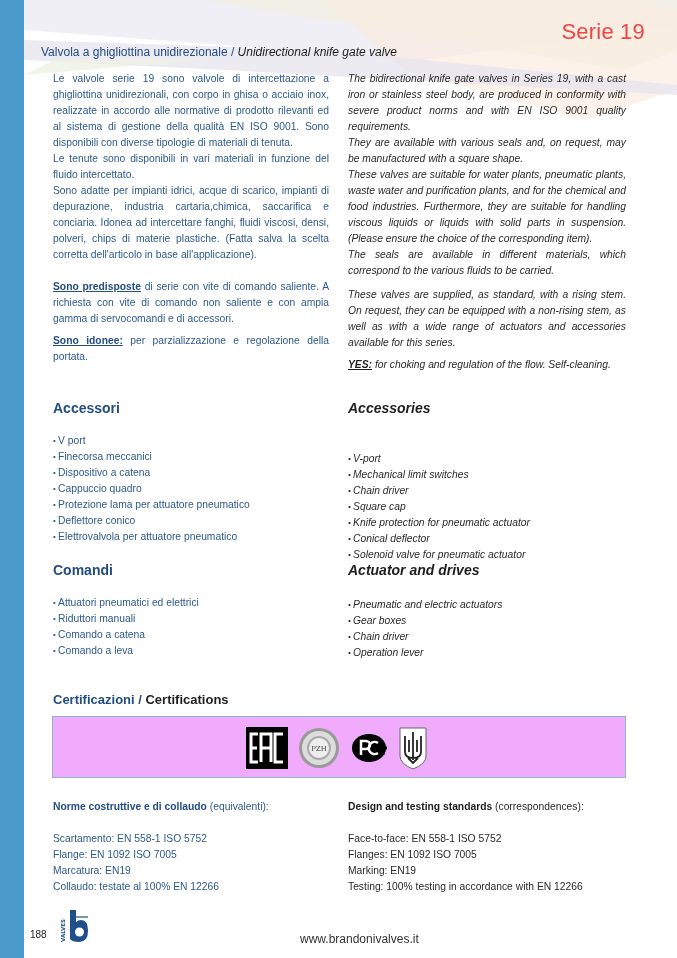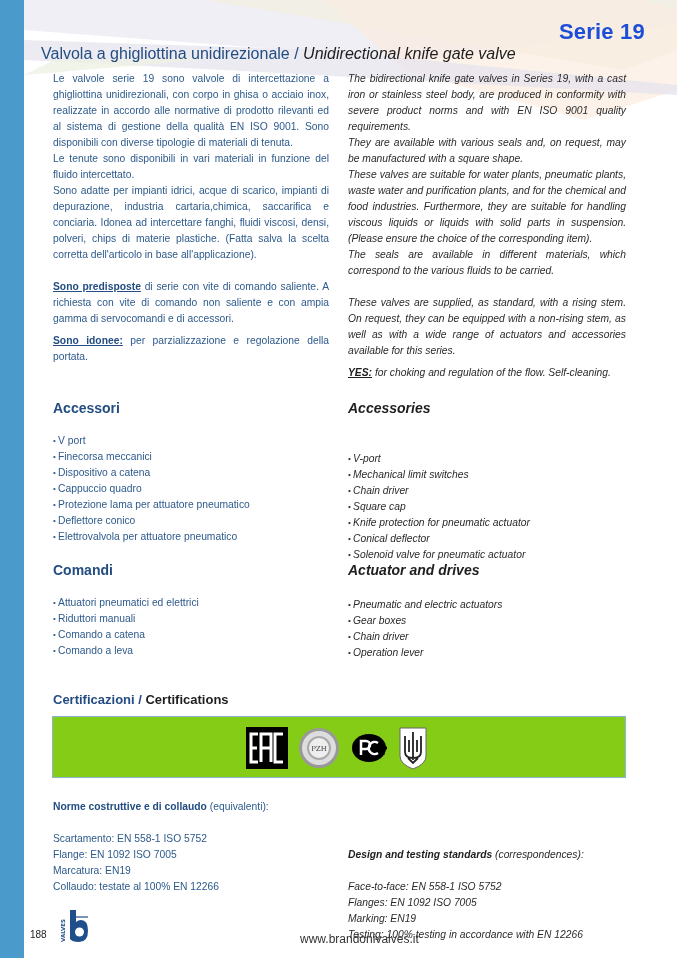--- a/index.html
+++ b/index.html
@@ -9,51 +9,51 @@
     font-family: "Liberation Sans", "DejaVu Sans", sans-serif;
     color: #2d5a8c;
   }
   .sidebar-bar {
     position: absolute; left: 0; top: 0; width: 24px; height: 958px;
     background: #4a9bcc;
   }
   .bg-deco { position: absolute; left: 24px; top: 0; width: 653px; height: 120px; pointer-events: none; }
   .serie-title {
     position: absolute; right: 32px; top: 19px;
-    font-size: 22px; font-weight: bold; color: #1d4ed8; letter-spacing: 0.2px;
+    font-size: 22px; font-weight: normal; color: #ef4444; letter-spacing: 0.2px;
   }
   .page-title {
-    position: absolute; left: 41px; top: 45px; font-size: 16px; color: #234d82;
+    position: absolute; left: 41px; top: 45px; font-size: 12px; color: #234d82;
   }
   .page-title .en { font-style: italic; color: #1e1e1e; }
   .col { position: absolute; font-size: 10.3px; line-height: 16px; }
   .col-it { left: 53px; width: 276px; color: #2d5a8c; }
   .col-en { left: 348px; width: 278px; color: #2a2a2a; font-style: italic; }
   .justify { text-align: justify; }
   .para { margin: 0; }
   .u-bold { font-weight: bold; text-decoration: underline; color: #234d82; }
   .col-en .u-bold { color: #1e1e1e; }
   .section-heading { position: absolute; font-size: 14px; font-weight: bold; }
   .h-it { color: #234d82; }
   .h-en { color: #1e1e1e; font-style: italic; }
   .bullets { position: absolute; margin: 0; padding: 0; list-style: none; font-size: 10.3px; line-height: 16px; }
   .bullets li::before { content: "\2022\00a0"; font-size: 8px; vertical-align: 1px; }
   .bl-it { color: #2d5a8c; }
   .bl-en { color: #2a2a2a; font-style: italic; }
   .cert-heading { position: absolute; left: 53px; top: 692px; font-size: 13px; font-weight: bold; color: #234d82; }
   .cert-heading .en { color: #1e1e1e; }
   .cert-box {
     position: absolute; left: 52px; top: 716px; width: 572px; height: 60px;
-    border: 1px solid #8ab6d3; background: #84cc16;
+    border: 1px solid #8ab6d3; background: #f0abfc;
   }
   .cert-logos { position: absolute; left: 193px; top: 9px; display: flex; gap: 10px; align-items: center; }
   .cert-logo { display: block; }
   .norms { position: absolute; font-size: 10.3px; line-height: 16px; }
   .norms-it { left: 53px; top: 799px; color: #2d5a8c; }
-  .norms-en { left: 348px; top: 847px; color: #2a2a2a; font-style: italic; }
+  .norms-en { left: 348px; top: 799px; color: #2a2a2a; }
   .norms b { color: #234d82; }
   .norms-en b { color: #1e1e1e; }
   .norms .gap { height: 16px; }
   .page-number { position: absolute; left: 30px; top: 929px; font-size: 10px; color: #222; }
   .brand-logo { position: absolute; left: 60px; top: 908px; }
   .website { position: absolute; left: 300px; top: 932px; font-size: 12px; color: #333; }
 </style>
 </head>
 <body>
 
@@ -80,21 +80,21 @@
   <p class="para">Sono adatte per impianti idrici, acque di scarico, impianti di depurazione, industria cartaria,chimica, saccarifica e conciaria. Idonea ad intercettare fanghi, fluidi viscosi, densi, polveri, chips di materie plastiche. (Fatta salva la scelta corretta dell'articolo in base all'applicazione).</p>
   <p class="para" style="margin-top:16px;"><span class="u-bold">Sono predisposte</span><span> di serie con vite di comando saliente. A richiesta con vite di comando non saliente e con ampia gamma di servocomandi e di accessori.</span></p>
   <p class="para" style="margin-top:6px;"><span class="u-bold">Sono idonee:</span><span> per parzializzazione e regolazione della portata.</span></p>
 </div>
 
 <div class="col col-en justify" style="top:71px;">
   <p class="para">The bidirectional knife gate valves in Series 19, with a cast iron or stainless steel body, are produced in conformity with severe product norms and with EN ISO 9001 quality requirements.</p>
   <p class="para">They are available with various seals and, on request, may be manufactured with a square shape.</p>
   <p class="para">These valves are suitable for water plants, pneumatic plants, waste water and purification plants, and for the chemical and food industries. Furthermore, they are suitable for handling viscous liquids or liquids with solid parts in suspension. (Please ensure the choice of the corresponding item).</p>
   <p class="para">The seals are available in different materials, which correspond to the various fluids to be carried.</p>
-  <p class="para" style="margin-top:16px;">These valves are supplied, as standard, with a rising stem. On request, they can be equipped with a non-rising stem, as well as with a wide range of actuators and accessories available for this series.</p>
+  <p class="para" style="margin-top:8px;">These valves are supplied, as standard, with a rising stem. On request, they can be equipped with a non-rising stem, as well as with a wide range of actuators and accessories available for this series.</p>
   <p class="para" style="margin-top:6px;"><span class="u-bold">YES:</span><span> for choking and regulation of the flow. Self-cleaning.</span></p>
 </div>
 
 <div class="section-heading h-it" style="left:53px; top:400px;">Accessori</div>
 <div class="section-heading h-en" style="left:348px; top:400px;">Accessories</div>
 
 <ul class="bullets bl-it" style="left:53px; top:433px;">
   <li>V port</li>
   <li>Finecorsa meccanici</li>
   <li>Dispositivo a catena</li>

